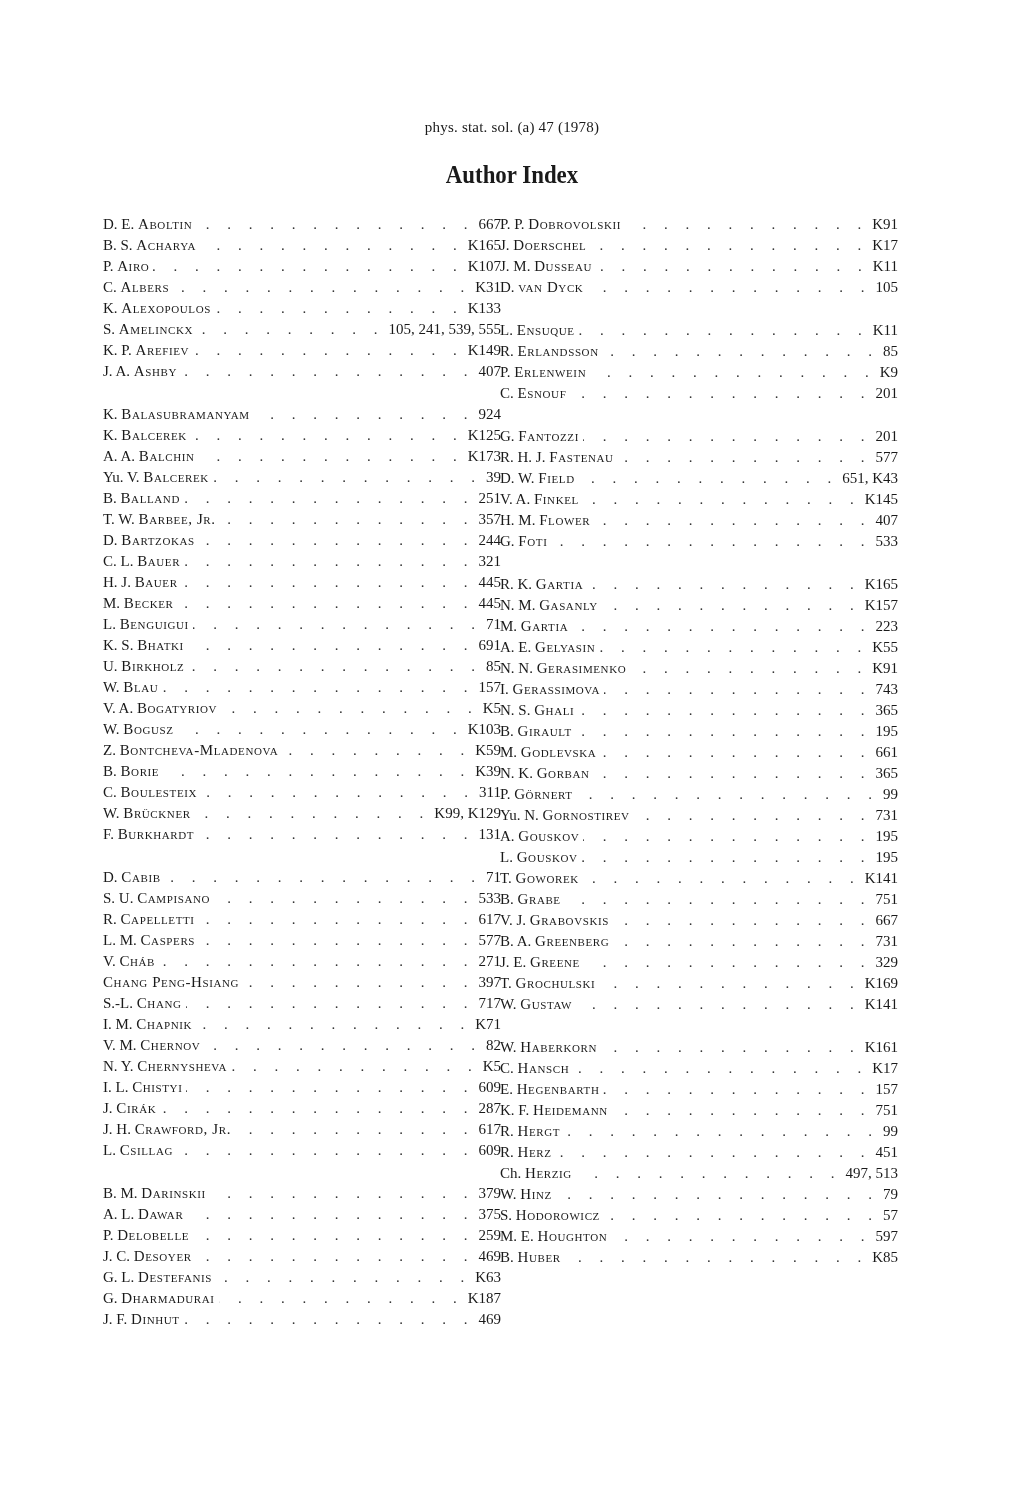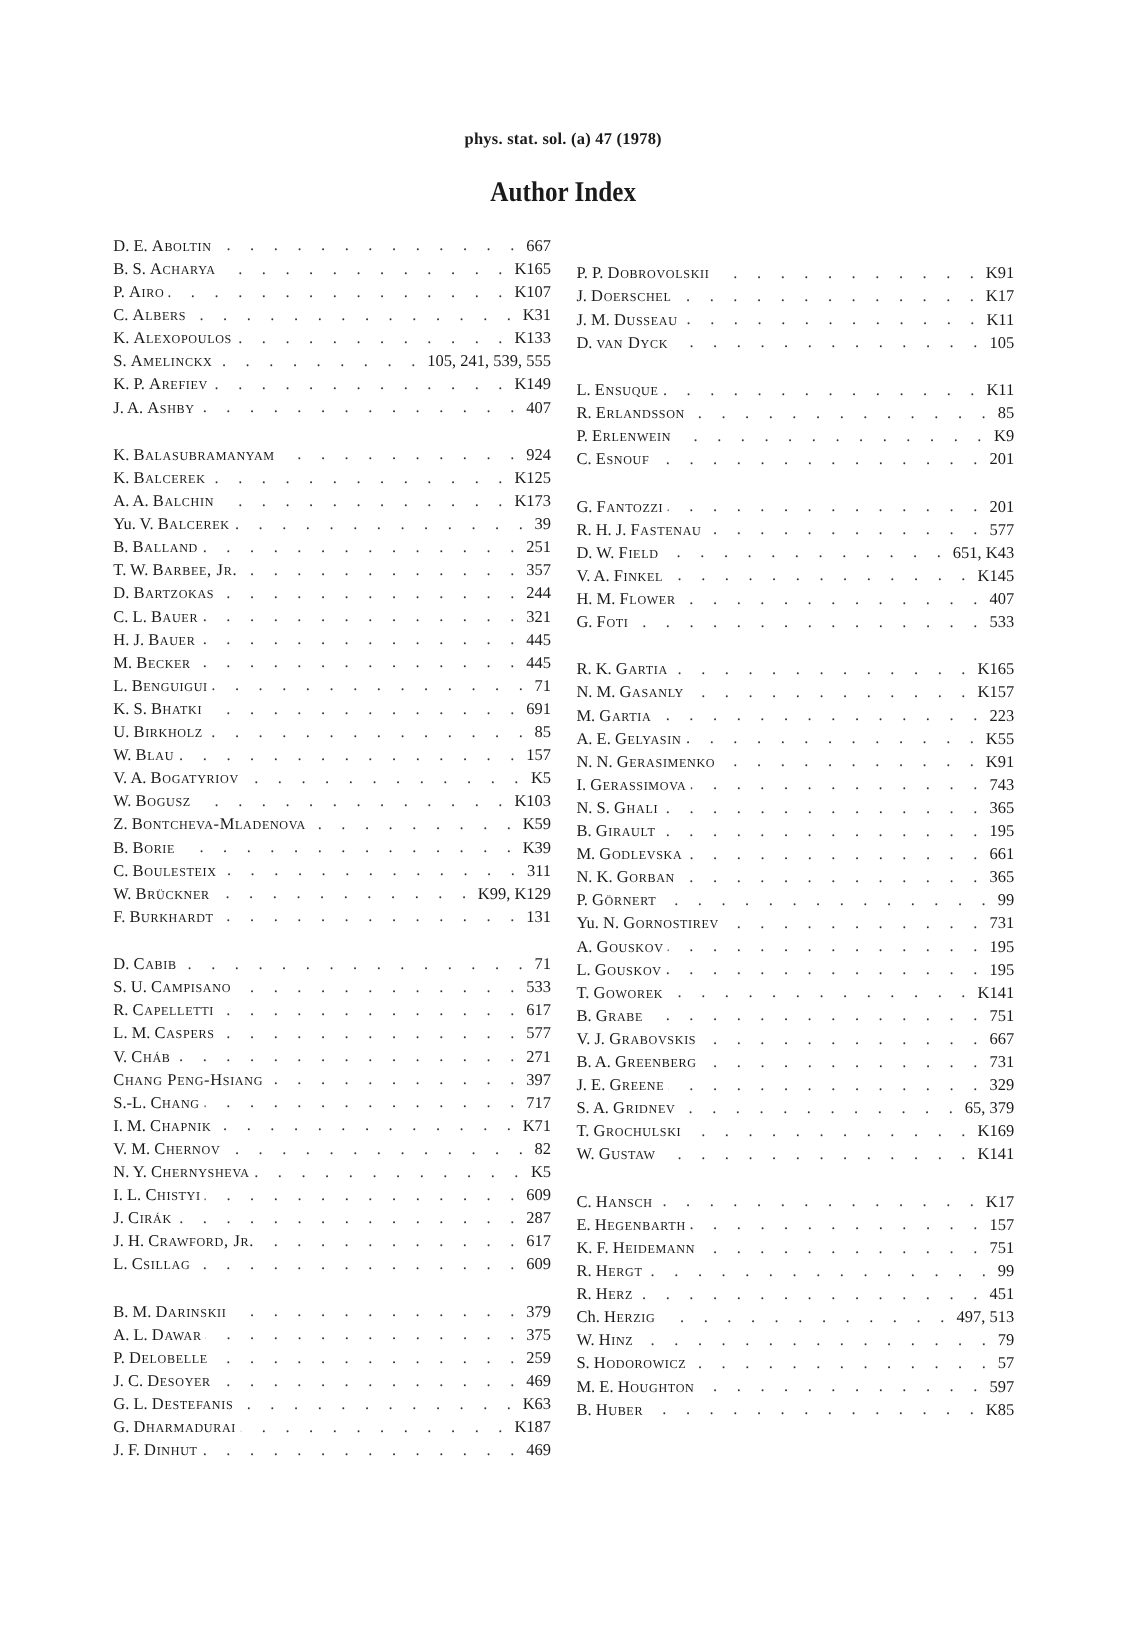--- a/index.html
+++ b/index.html
@@ -16,41 +16,41 @@
       overflow: hidden;
     }
     .running-head {
       position: absolute;
       top: 119px;
       left: 0;
       width: 1024px;
       text-align: center;
       font-size: 15px;
       font-family: "Liberation Serif", "DejaVu Serif", serif;
-      font-weight: bold;
+      font-weight: normal;
       letter-spacing: 0.2px;
     }
     .title {
       position: absolute;
       top: 160px;
       left: 0;
       width: 1024px;
       text-align: center;
       font-size: 26px;
       font-family: "Liberation Serif", "DejaVu Serif", serif;
       font-weight: bold;
       transform: scaleX(0.88);
     }
     .column {
       position: absolute;
       top: 214px;
       width: 398px;
     }
     .col-left { left: 103px; }
-    .col-right { left: 524px; margin-top: 25px; }
+    .col-right { left: 500px; }
     .group { margin-bottom: 22px; }
     .entry {
       display: flex;
       align-items: baseline;
       height: 21px;
       line-height: 21px;
       font-size: 15px;
       font-family: "Liberation Serif", "DejaVu Serif", serif;
       white-space: nowrap;
     }
@@ -504,36 +504,36 @@
         <span class="name"><span class="first">B. A.</span><span> </span><span class="last">Greenberg</span></span>
         <span class="leader"></span>
         <span class="pages">731</span>
       </div>
       <div class="entry">
         <span class="name"><span class="first">J. E.</span><span> </span><span class="last">Greene</span></span>
         <span class="leader"></span>
         <span class="pages">329</span>
       </div>
       <div class="entry">
-        <span class="name"><span class="first">S. A.</span><span> </span><span class="last">Gridnev</span></span>
-        <span class="leader"></span>
-        <span class="pages">65, 379</span>
-      </div>
-      <div class="entry">
         <span class="name"><span class="first">T.</span><span> </span><span class="last">Grochulski</span></span>
         <span class="leader"></span>
         <span class="pages">K169</span>
       </div>
       <div class="entry">
         <span class="name"><span class="first">W.</span><span> </span><span class="last">Gustaw</span></span>
         <span class="leader"></span>
         <span class="pages">K141</span>
       </div>
     </div>
     <div class="group">
+      <div class="entry">
+        <span class="name"><span class="first">W.</span><span> </span><span class="last">Haberkorn</span></span>
+        <span class="leader"></span>
+        <span class="pages">K161</span>
+      </div>
       <div class="entry">
         <span class="name"><span class="first">C.</span><span> </span><span class="last">Hansch</span></span>
         <span class="leader"></span>
         <span class="pages">K17</span>
       </div>
       <div class="entry">
         <span class="name"><span class="first">E.</span><span> </span><span class="last">Hegenbarth</span></span>
         <span class="leader"></span>
         <span class="pages">157</span>
       </div>

